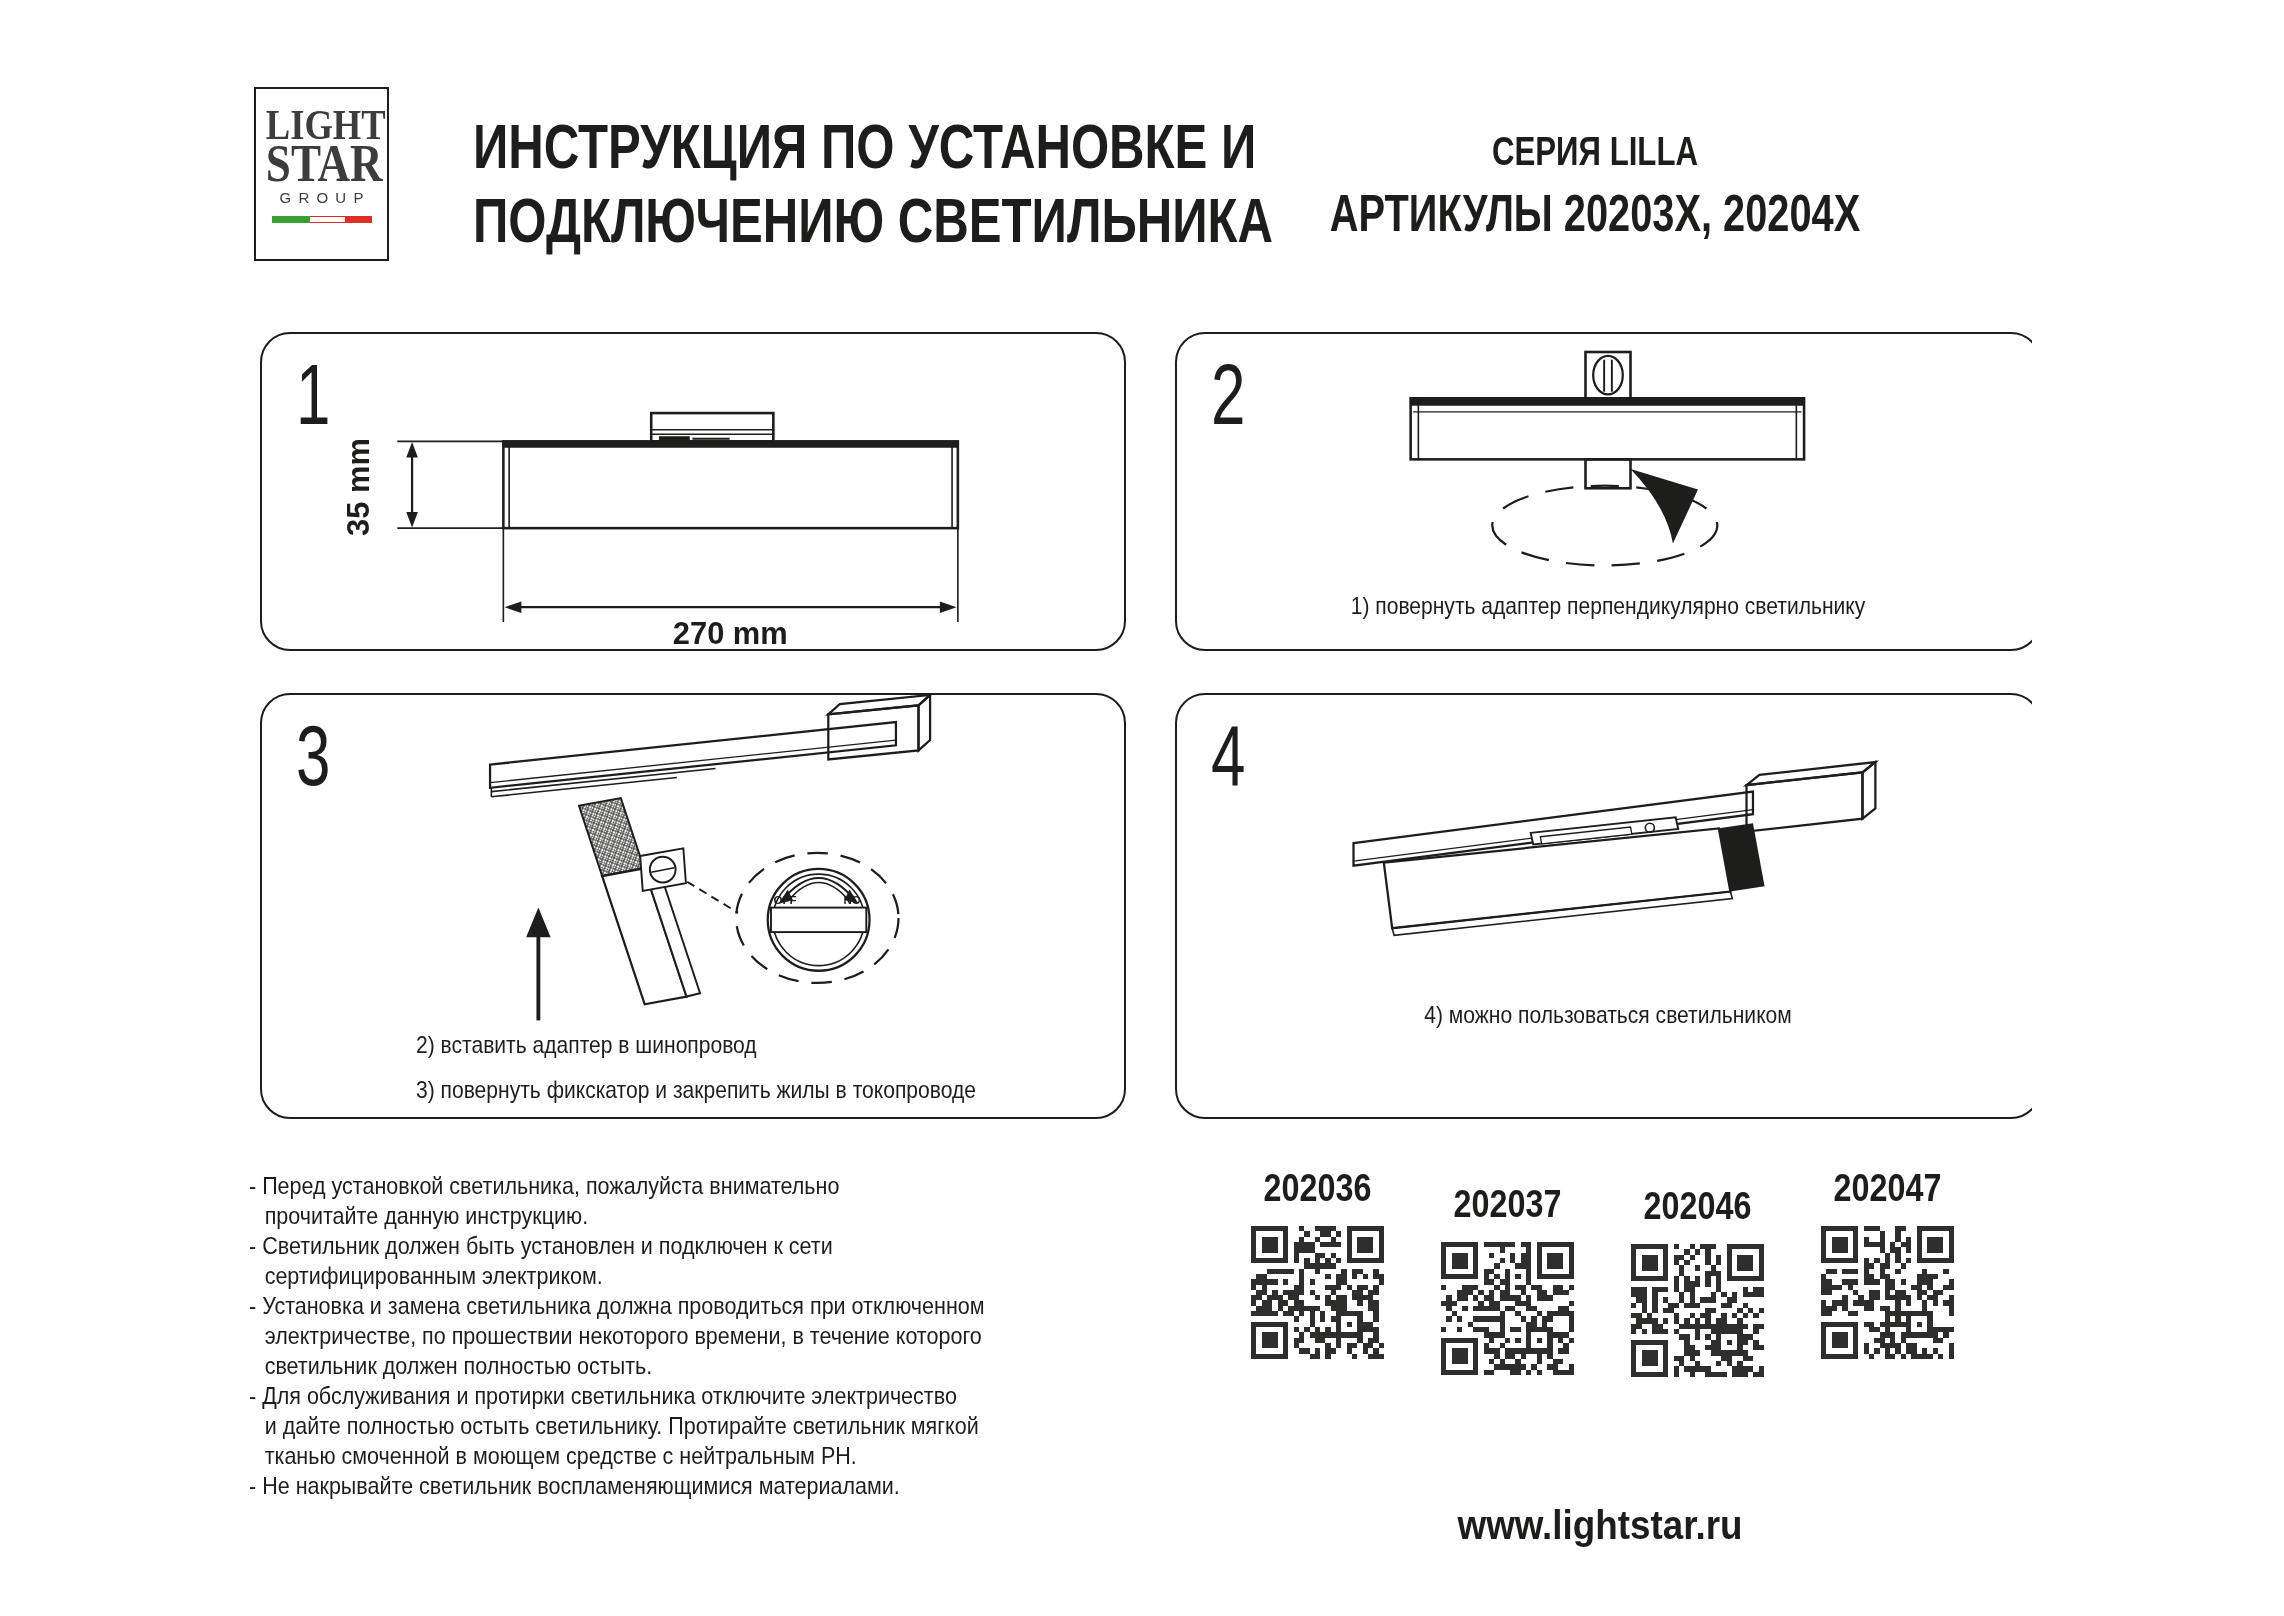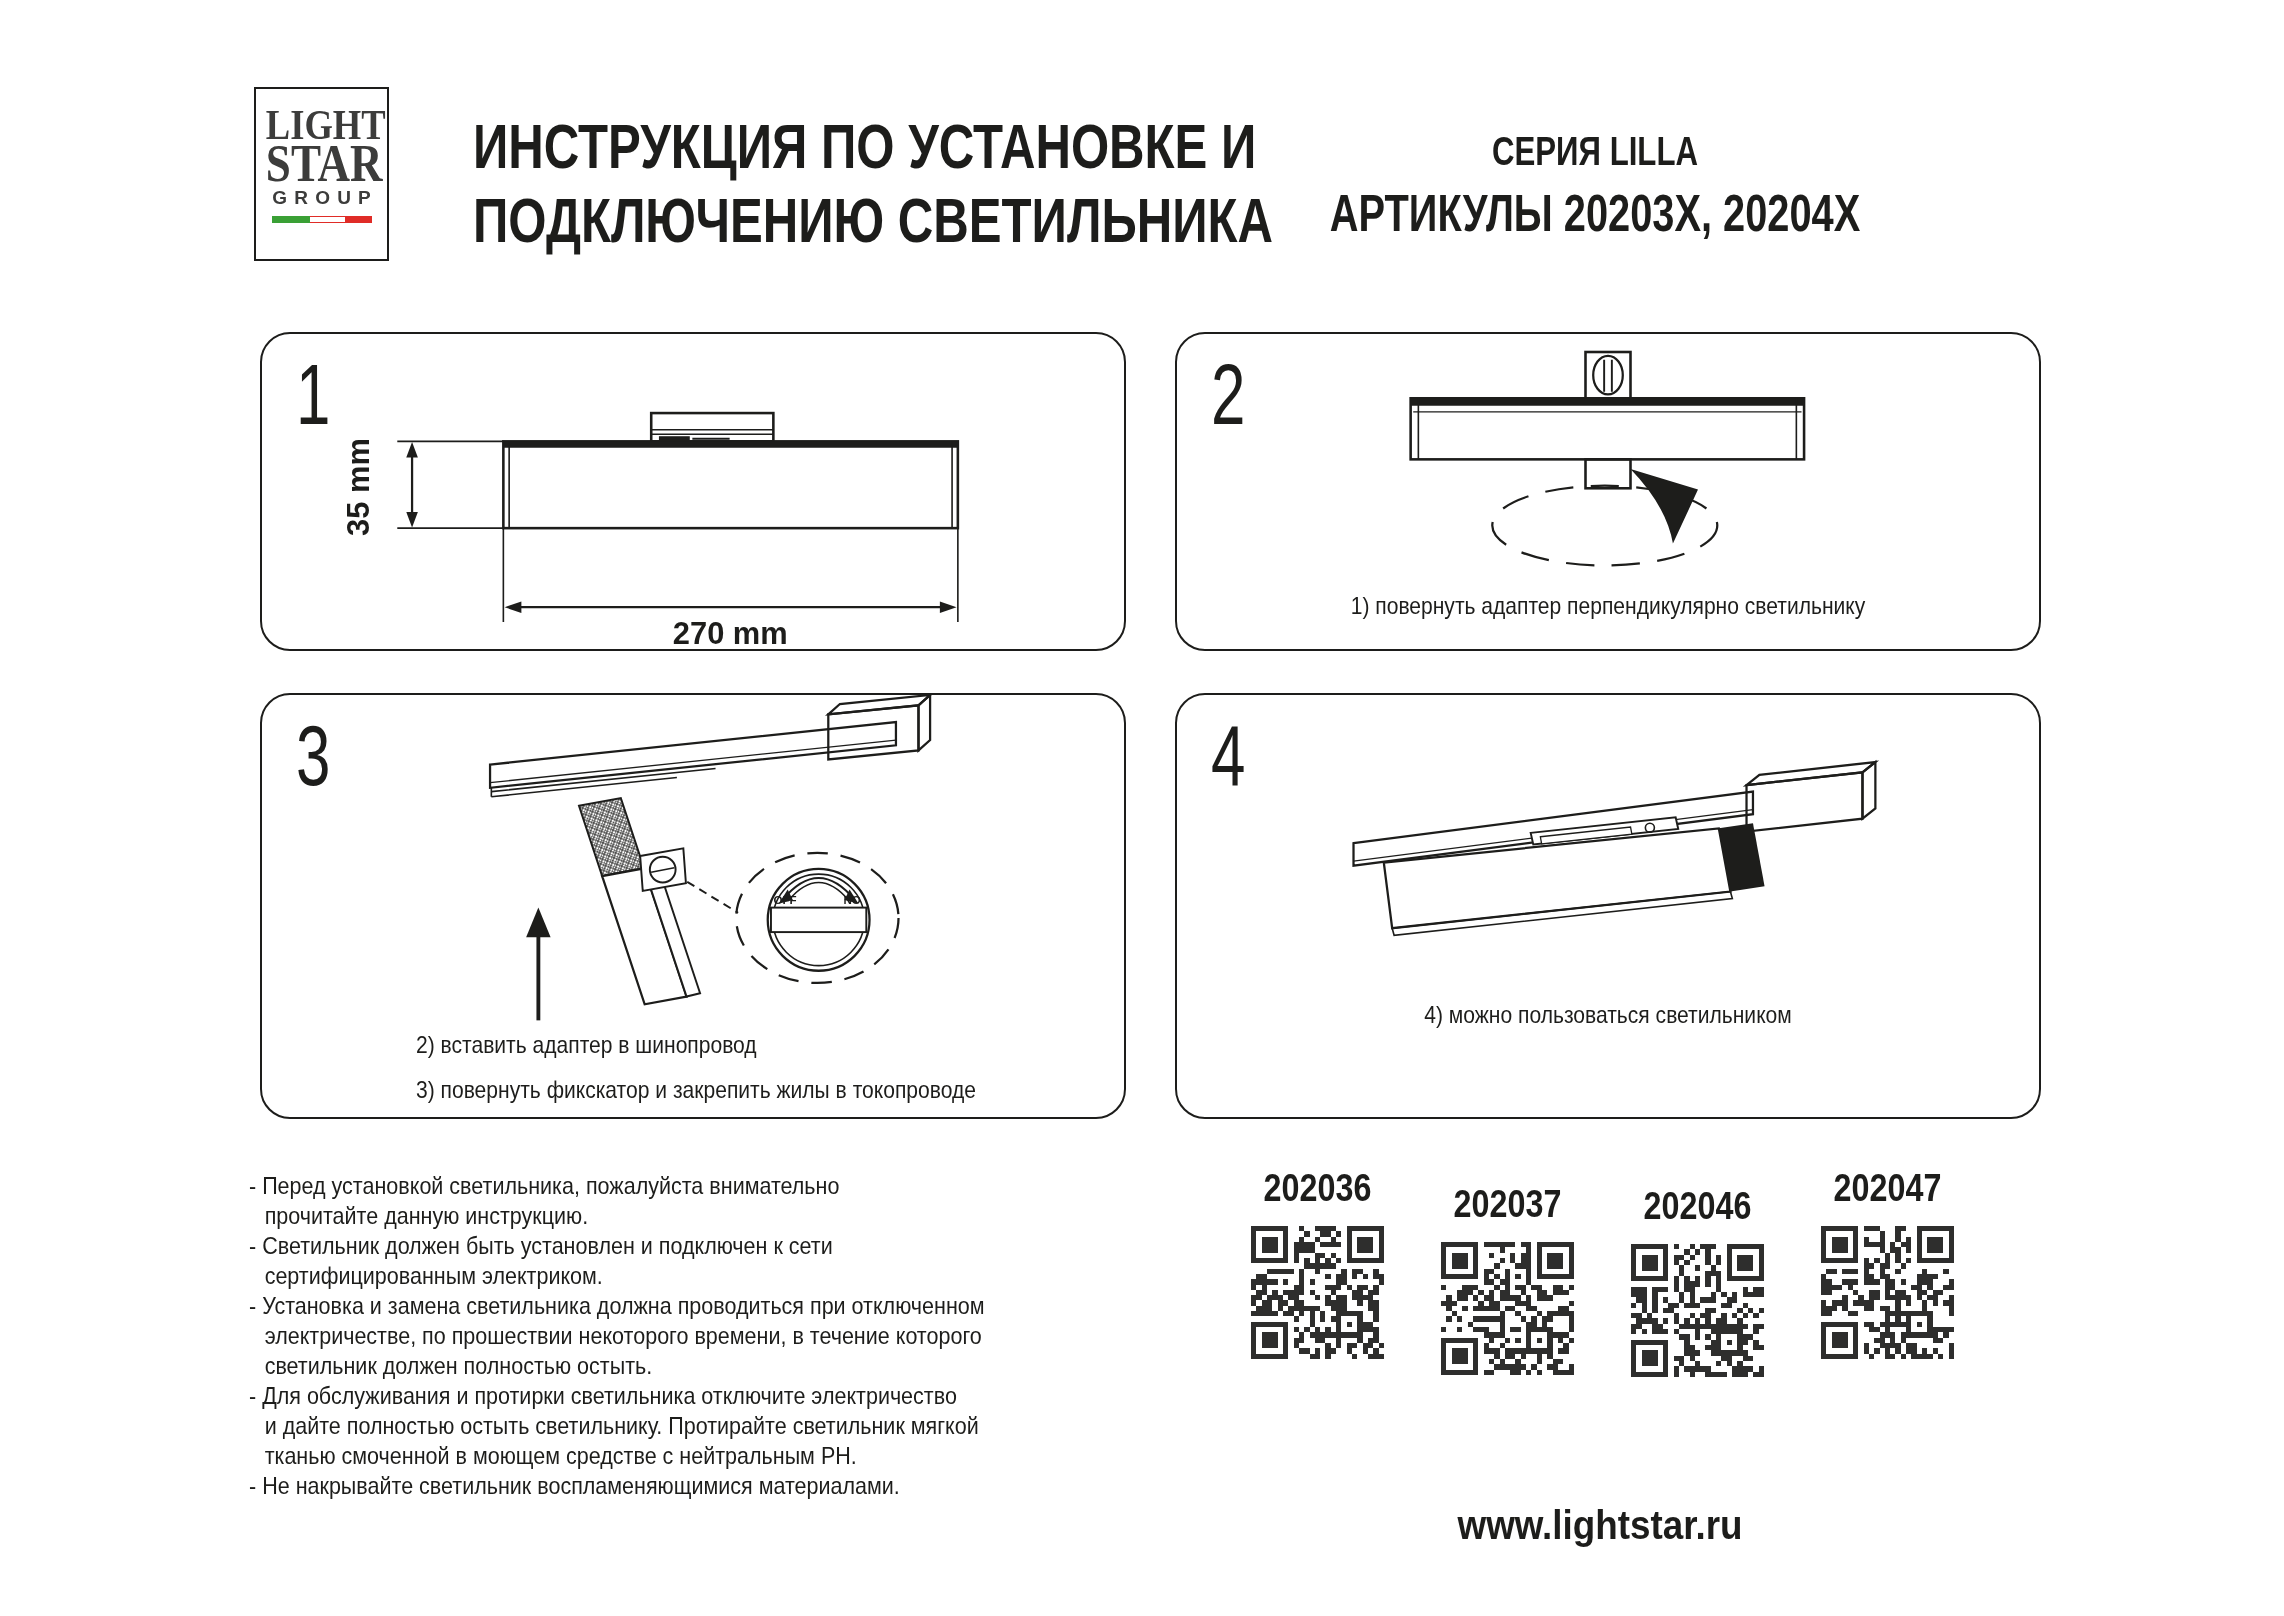--- a/index.html
+++ b/index.html
@@ -3,32 +3,32 @@
 <meta charset="utf-8">
 <style>
   :root{
     --ink:#1d1d1b;
     --green:#3aa035;
     --red:#e02c27;
   }
   html,body{margin:0;padding:0;background:#fff;}
   .page{
     position:relative;width:2032px;height:1616px;background:#fff;
-    font-family:"Liberation Sans",sans-serif;color:var(--ink);overflow:hidden;padding-left:20px;
+    font-family:"Liberation Sans",sans-serif;color:var(--ink);overflow:hidden;
   }
   
   .logo-box{
     position:absolute;left:254px;top:87px;width:135px;height:174px;
     border:2px solid var(--ink);box-sizing:border-box;text-align:center;color:#3c3c3b;
   }
   .logo-light{margin-top:18px;font-family:"Liberation Serif",serif;font-weight:700;
     font-size:43px;line-height:35px;transform:scaleX(.85);}
   .logo-star{font-family:"Liberation Serif",serif;font-weight:700;
     font-size:53px;line-height:43px;transform:scaleX(.85);}
-  .logo-group{margin-top:4.6px;font-size:19px;line-height:16.3px;letter-spacing:7.2px;text-indent:7.2px;font-weight:700;}
+  .logo-group{margin-top:4.6px;font-size:15px;line-height:16.3px;letter-spacing:7.2px;text-indent:7.2px;font-weight:400;}
   .logo-flag{margin:9.8px auto 0;width:100px;height:7.8px;display:flex;}
   .logo-flag .g{flex:0 0 38%;background:var(--green);}
   .logo-flag .w{flex:1;background:#fff;border-top:1.3px solid var(--red);border-bottom:1.3px solid var(--red);box-sizing:border-box;}
   .logo-flag .r{flex:0 0 27%;background:var(--red);}
   
   .title{
     position:absolute;left:473px;top:109px;font-size:63px;font-weight:700;line-height:74px;
     white-space:nowrap;transform:scaleX(.78);transform-origin:left top;
   }
   .series{

